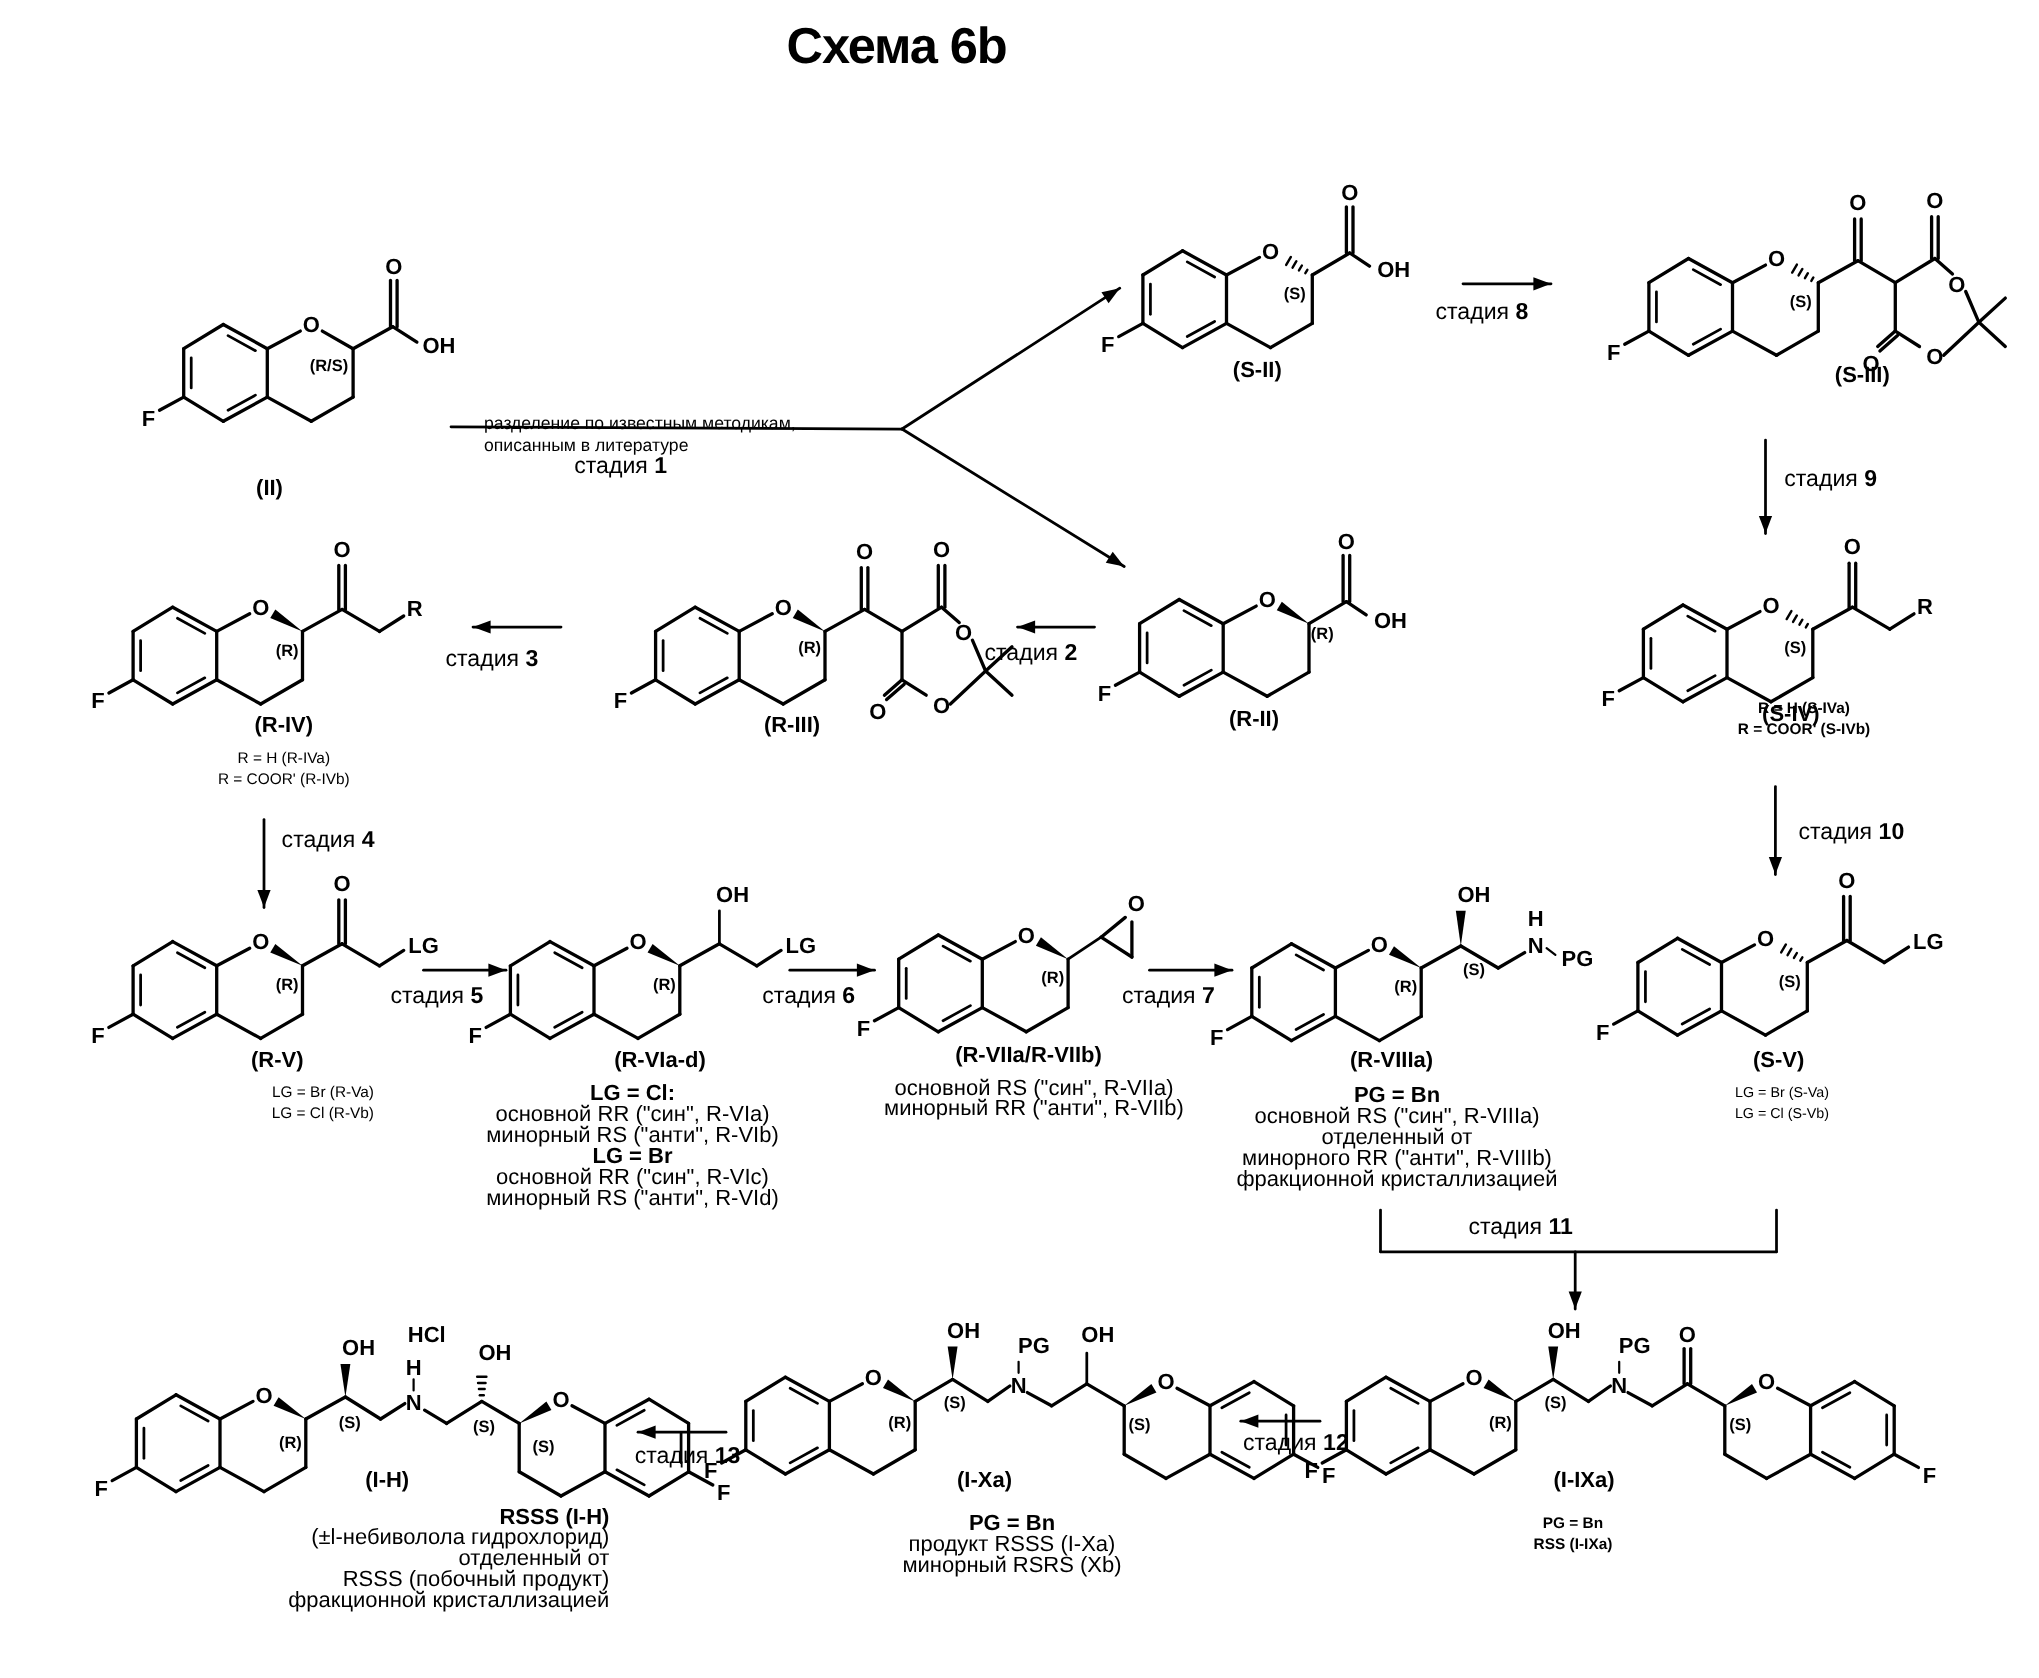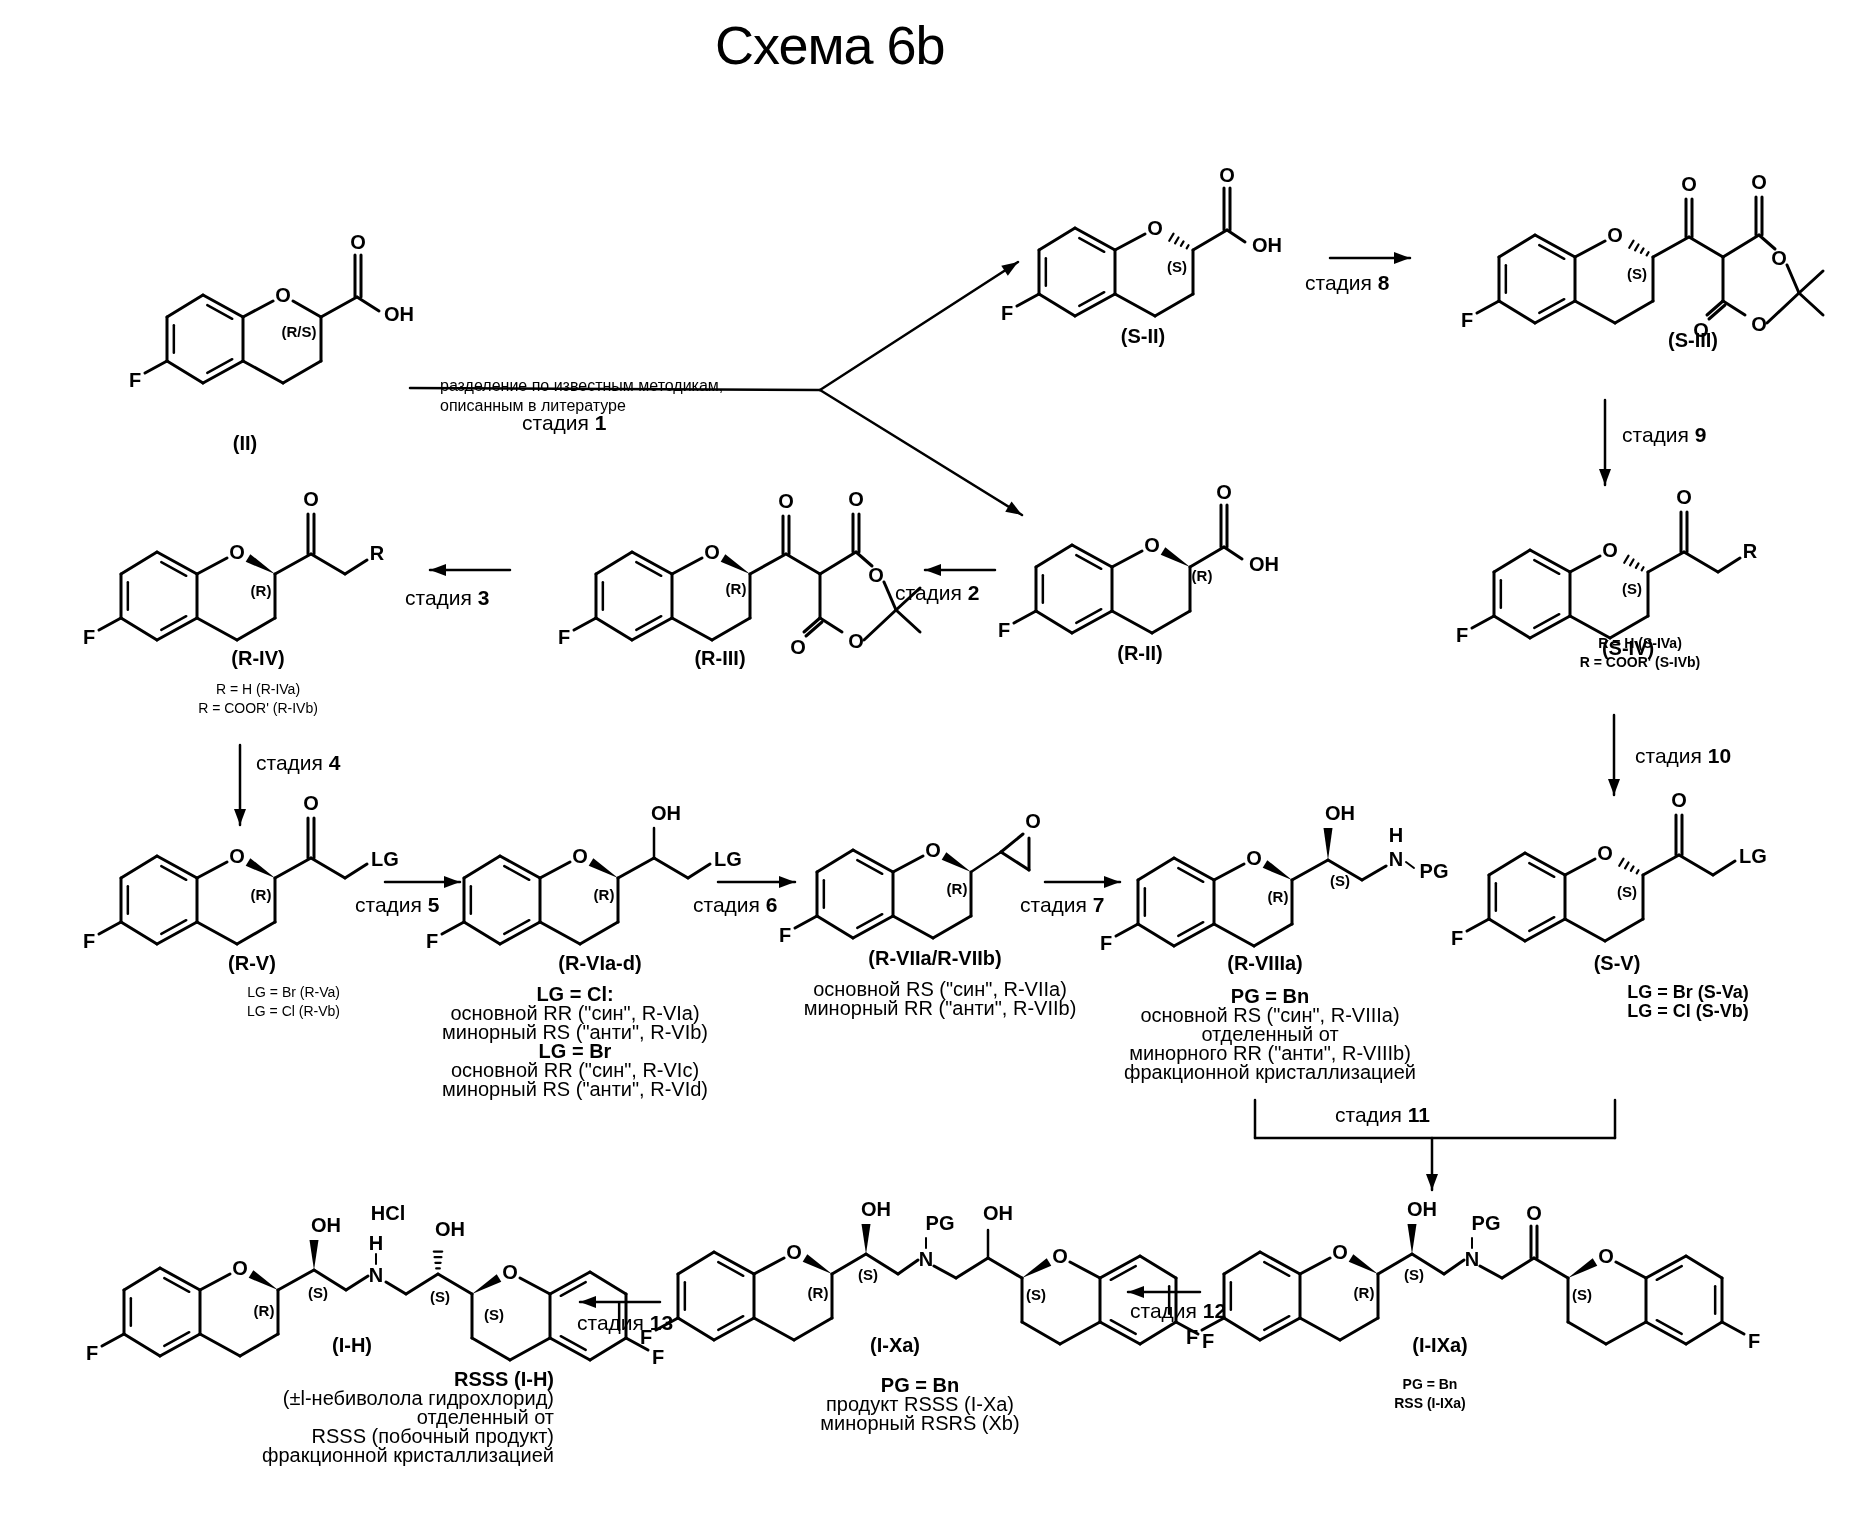--- a/index.html
+++ b/index.html
@@ -1,17 +1,17 @@
 <!DOCTYPE html>
 <html><head>
 <meta charset="utf-8">
 <style>
   html,body{margin:0;padding:0;background:#ffffff;}
   body{width:1854px;height:1525px;position:relative;overflow:hidden;font-family:"Liberation Sans",sans-serif;color:#000;}
-  #title{position:absolute;left:715px;top:14px;font-size:54px;font-weight:normal;letter-spacing:-1px;}
+  #title{position:absolute;left:715px;top:14px;font-size:46px;font-weight:bold;letter-spacing:-1px;}
   svg#scheme{position:absolute;left:0;top:0;}
   svg text{font-family:"Liberation Sans",sans-serif;fill:#000;}
   .atom{font-size:20px;font-weight:bold;}
   .stereo{font-size:15px;font-weight:bold;}
   .cpd{font-size:20px;font-weight:bold;}
   .stage{font-size:21px;}
   .note{position:absolute;font-size:20px;line-height:19px;text-align:center;white-space:nowrap;}
   .cond{position:absolute;font-size:16px;line-height:20px;white-space:nowrap;}
 </style>
 </head>
@@ -676,21 +676,21 @@
   <div>основной RS ("син", R-VIIa)</div>
   <div>минорный RR ("анти", R-VIIb)</div>
 </div>
 <div class="note" style="left:1110px;top:987px;width:320px;">
   <div style="font-weight:bold">PG = Bn</div>
   <div>основной RS ("син", R-VIIIa)</div>
   <div>отделенный от</div>
   <div>минорного RR ("анти", R-VIIIb)</div>
   <div>фракционной кристаллизацией</div>
 </div>
-<div class="note" style="left:1598px;top:983px;width:180px;font-weight:bold;font-size:18px;">
+<div class="note" style="left:1530px;top:983px;width:180px;font-weight:normal;font-size:13px;">
   <div>LG = Br (S-Va)</div>
   <div>LG = Cl (S-Vb)</div>
 </div>
 <div class="note" style="left:1340px;top:1375px;width:180px;font-weight:bold;font-size:14px;">
   <div>PG = Bn</div>
   <div>RSS (I-IXa)</div>
 </div>
 <div class="note" style="left:790px;top:1376px;width:260px;">
   <div style="font-weight:bold">PG = Bn</div>
   <div>продукт RSSS (I-Xa)</div>

